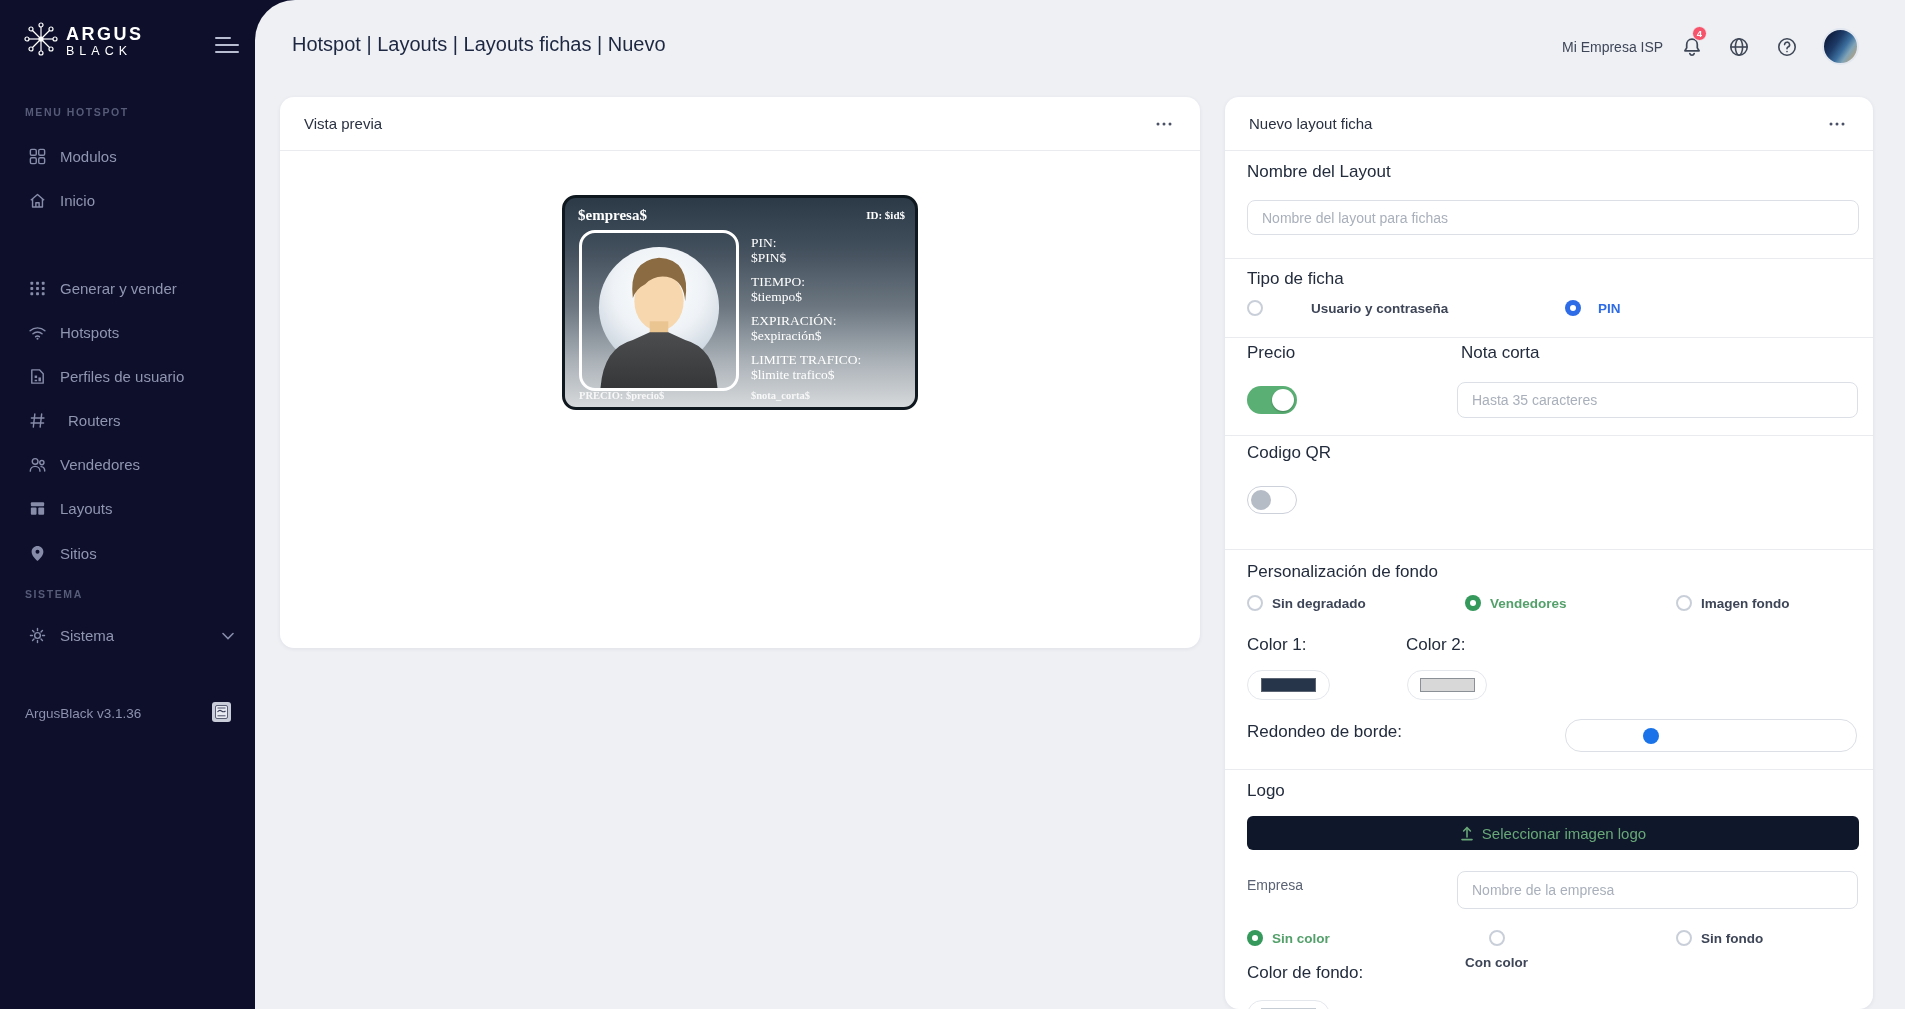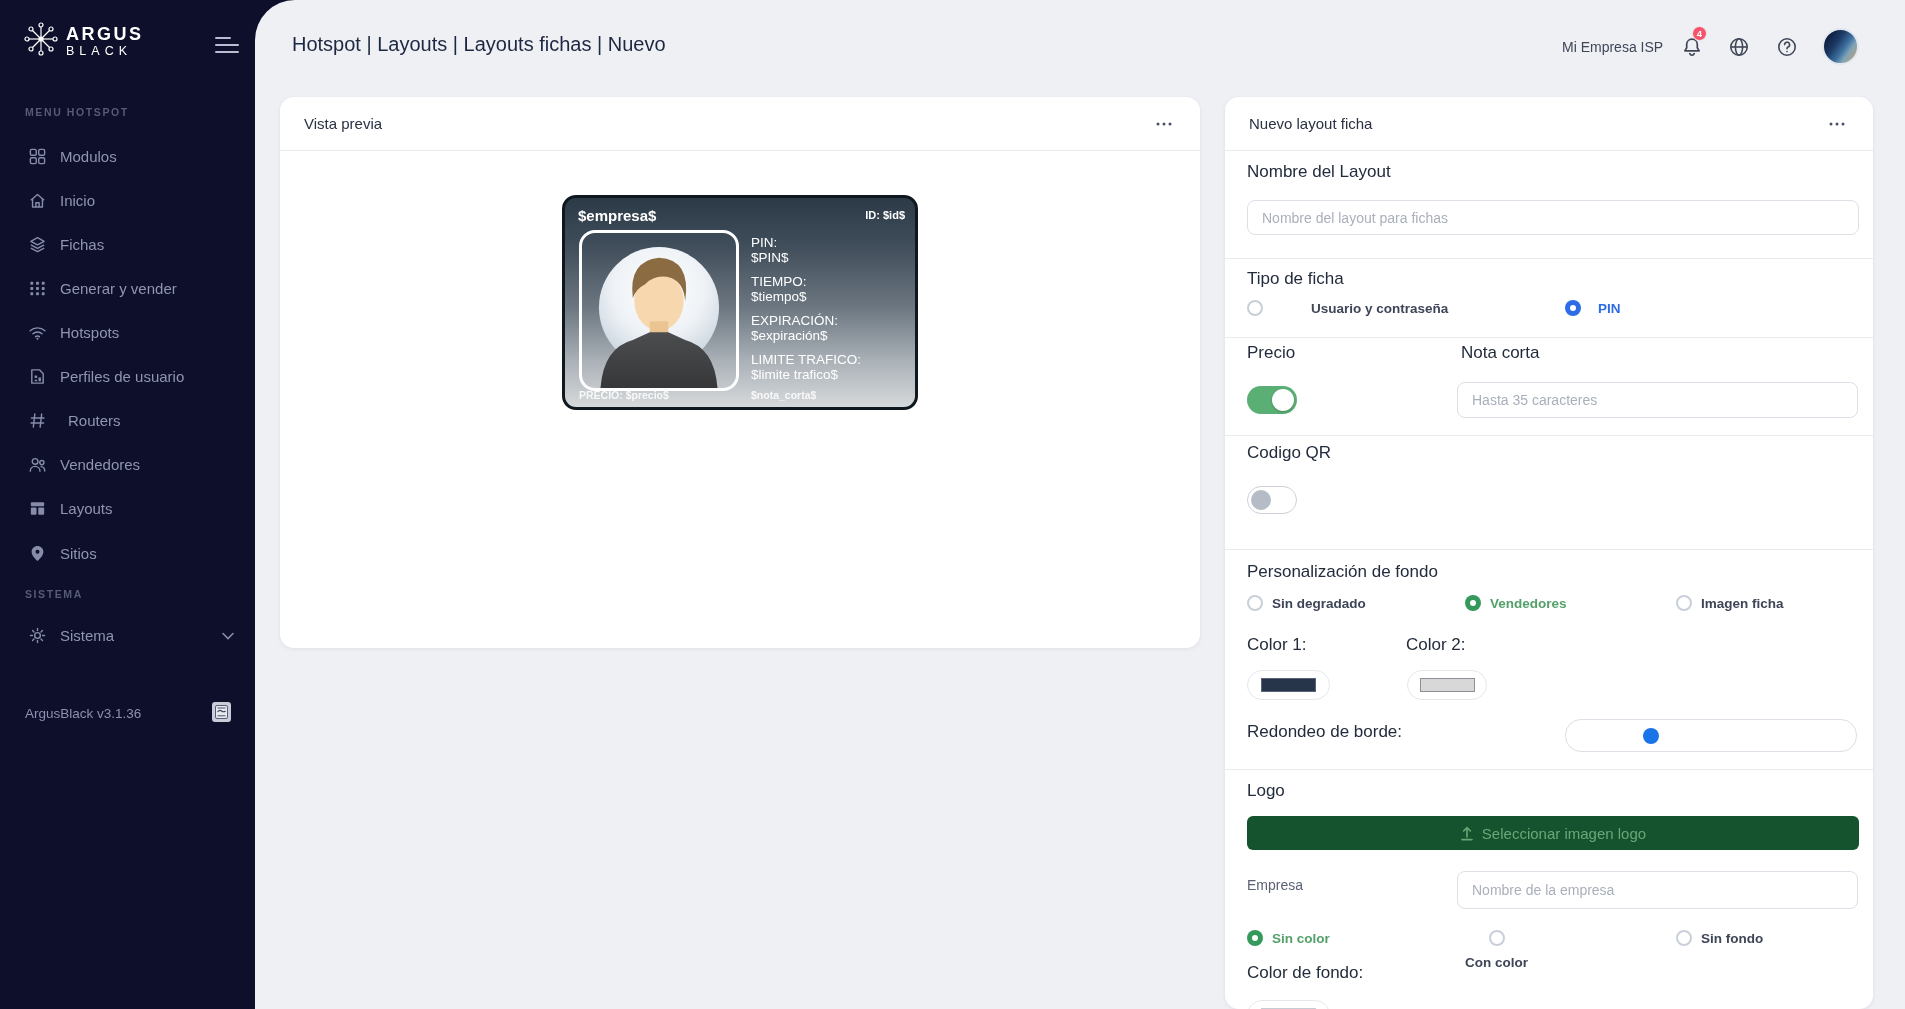--- a/index.html
+++ b/index.html
@@ -30,21 +30,21 @@
 
   
   .card{position:absolute;background:#fff;border-radius:14px;box-shadow:0 1px 4px rgba(25,35,65,.07);}
   .card-head{height:53px;display:flex;align-items:center;justify-content:space-between;padding:0 24px;border-bottom:1px solid #e9ebef;}
   .card-title{font-size:15px;color:#2a3142;}
   .dots-btn{width:24px;height:20px;display:flex;align-items:center;justify-content:center;cursor:pointer;}
   #preview-card{left:280px;top:97px;width:920px;height:551px;}
   #form-card{left:1225px;top:97px;width:648px;height:912px;overflow:hidden;}
 
   
-  .ticket{position:absolute;left:282px;top:98px;width:356px;height:215px;box-sizing:border-box;border:3px solid #10181f;border-radius:14px;background:linear-gradient(180deg,#2c3a48 0%,#3f4c59 22%,#6b7680 52%,#aab1b7 78%,#d6d9db 100%);color:#fff;}
+  .ticket{position:absolute;left:282px;top:98px;width:356px;height:215px;box-sizing:border-box;border:3px solid #10181f;border-radius:14px;background:linear-gradient(180deg,#2c3a48 0%,#3f4c59 22%,#6b7680 52%,#aab1b7 78%,#d6d9db 100%);color:#fff;font-family:Liberation Serif, serif;}
   .t-empresa{position:absolute;left:13px;top:9px;font-size:15px;font-weight:bold;}
   .t-id{position:absolute;right:10px;top:11px;font-size:11px;font-weight:bold;}
   .t-photo{position:absolute;left:14px;top:32px;width:160px;height:161px;border:3px solid #fff;border-radius:16px;box-sizing:border-box;overflow:hidden;}
   .t-info{position:absolute;left:186px;top:37px;font-size:13.5px;line-height:15px;}
   .t-info .blk{margin-bottom:9px;}
   .t-footer-l{position:absolute;left:14px;bottom:6px;font-size:10.5px;font-weight:bold;color:rgba(255,255,255,.85);}
   .t-footer-r{position:absolute;left:186px;bottom:6px;font-size:10.5px;font-weight:bold;color:rgba(255,255,255,.85);}
 
   
   .f-abs{position:absolute;}
@@ -64,21 +64,21 @@
   .radio-lbl.green{color:#53a06a;}
   .toggle{position:absolute;width:50px;height:28px;border-radius:14px;box-sizing:border-box;cursor:pointer;}
   .toggle.on{background:#5aaf74;}
   .toggle.on .knob{position:absolute;right:3px;top:3px;width:22px;height:22px;border-radius:50%;background:#fff;box-shadow:0 1px 2px rgba(0,0,0,.25);}
   .toggle.off{background:#fff;border:1px solid #ccd1da;}
   .toggle.off .knob{position:absolute;left:3px;top:3px;width:20px;height:20px;border-radius:50%;background:#b6bcc6;}
   .swatch-pill{position:absolute;height:30px;border:1px solid #e4e7ec;border-radius:15px;background:#fff;box-sizing:border-box;display:flex;align-items:center;justify-content:center;cursor:pointer;}
   .swatch{width:55px;height:14px;border:1px solid #7f858e;box-sizing:border-box;}
   .slider{position:absolute;height:33px;border:1px solid #dcdfe5;border-radius:16px;background:#fff;box-sizing:border-box;cursor:pointer;}
   .slider .thumb{position:absolute;left:77px;top:8px;width:16px;height:16px;border-radius:50%;background:#1a73e8;}
-  .upload-btn{position:absolute;left:22px;top:719px;width:612px;height:34px;border-radius:6px;background:#14532d;display:flex;align-items:center;justify-content:center;gap:8px;font-size:15px;color:#68a878;cursor:pointer;}
+  .upload-btn{position:absolute;left:22px;top:719px;width:612px;height:34px;border-radius:6px;background:#0f172a;display:flex;align-items:center;justify-content:center;gap:8px;font-size:15px;color:#68a878;cursor:pointer;}
 </style>
 </head>
 <body>
 
 <div class="page">
 
   <div class="sidebar">
     <svg class="logo-icon" viewBox="0 0 38 38">
       <g stroke="#fff" stroke-width="1.2" fill="none">
         <line x1="19" y1="19" x2="19" y2="7"></line>
@@ -127,30 +127,20 @@
     </div>
     <div class="side-item" style="top:178px;">
       <span class="ic">
           <svg viewBox="0 0 20 20" width="19" height="19" fill="none" stroke="#878ca9" stroke-width="1.5" stroke-linejoin="round">
             <path d="M3 9.8 L10 3.6 L17 9.8"></path>
             <path d="M4.8 8.4 V16.8 H15.2 V8.4"></path>
             <path d="M8.3 16.8 V12.4 H11.7 V16.8"></path>
           </svg>
         </span>
       <span>Inicio</span>
-    </div>
-    <div class="side-item" style="top:222px;">
-      <span class="ic">
-          <svg viewBox="0 0 20 20" width="19" height="19" fill="none" stroke="#878ca9" stroke-width="1.5" stroke-linejoin="round">
-            <path d="M10 2.8 L17 6.6 10 10.4 3 6.6 Z"></path>
-            <path d="M3 10.4 L10 14.2 17 10.4"></path>
-            <path d="M3 13.8 L10 17.6 17 13.8"></path>
-          </svg>
-        </span>
-      <span>Fichas</span>
     </div>
     <div class="side-item" style="top:266px;">
       <span class="ic">
           <svg viewBox="0 0 20 20" width="19" height="19" fill="#878ca9">
             <g>
               <rect x="2.5" y="3" width="3" height="3" rx="0.8"></rect>
               <rect x="8.5" y="3" width="3" height="3" rx="0.8"></rect>
               <rect x="14.5" y="3" width="3" height="3" rx="0.8"></rect>
               <rect x="2.5" y="8.5" width="3" height="3" rx="0.8"></rect>
               <rect x="8.5" y="8.5" width="3" height="3" rx="0.8"></rect>
@@ -384,21 +374,21 @@
     <div class="f-abs radio-row-item" style="left:22px;top:498px;">
       <span class="radio"></span>
       <span class="radio-lbl">Sin degradado</span>
     </div>
     <div class="f-abs radio-row-item" style="left:240px;top:498px;">
       <span class="radio sel sel-green"></span>
       <span class="radio-lbl green">Vendedores</span>
     </div>
     <div class="f-abs radio-row-item" style="left:451px;top:498px;">
       <span class="radio"></span>
-      <span class="radio-lbl">Imagen ficha</span>
+      <span class="radio-lbl">Imagen fondo</span>
     </div>
 
     <div class="f-abs f-h" style="left:22px;top:538px;">Color 1:</div>
     <div class="f-abs f-h" style="left:181px;top:538px;">Color 2:</div>
     <div class="swatch-pill" style="left:22px;top:573px;width:83px;">
       <span class="swatch" style="background:#27354a;border-color:#5a6472;"></span>
     </div>
     <div class="swatch-pill" style="left:182px;top:573px;width:80px;">
       <span class="swatch" style="background:#d8d8d8;border-color:#8b9097;"></span>
     </div>

